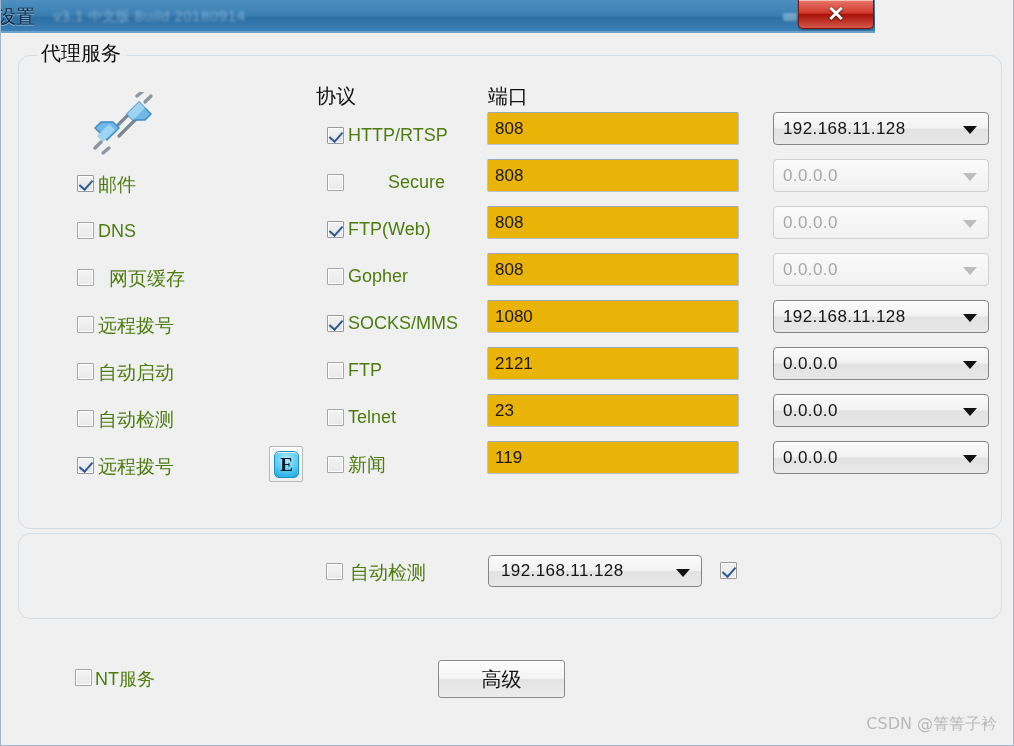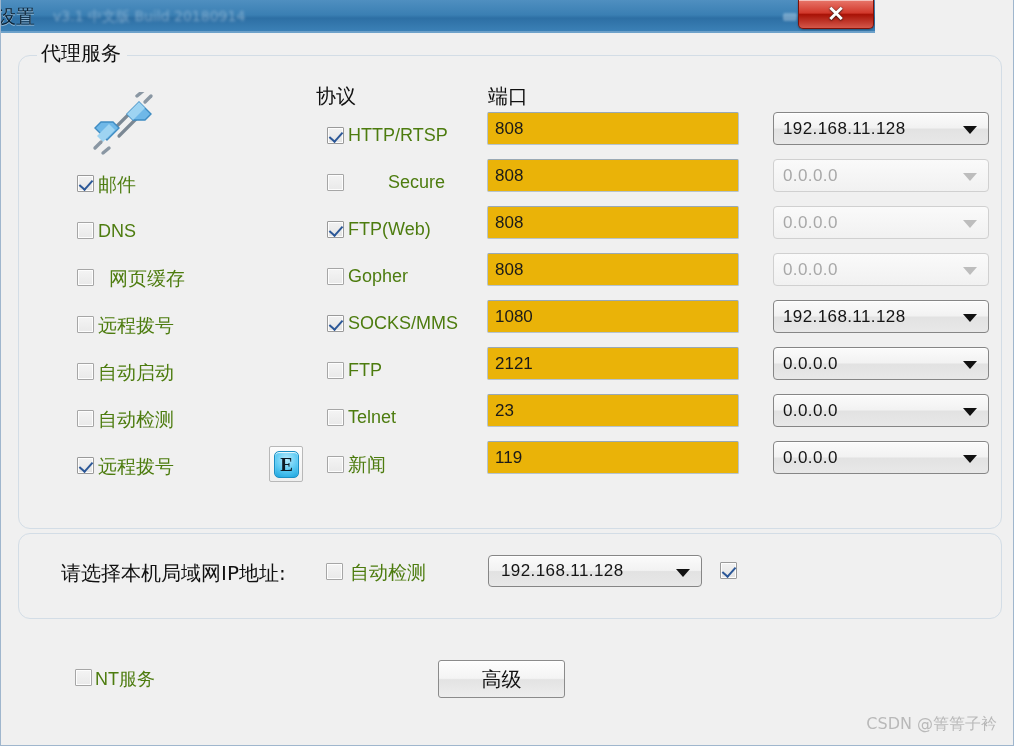--- a/index.html
+++ b/index.html
@@ -402,21 +402,20 @@
       <div class="cb-label" style="left: 347px; top: 452px;">新闻</div>
       <input type="text" class="port-input" value="119" style="left: 486px; top: 441px;">
       <div class="combo" style="left: 772px; top: 441px;">
         <div class="val">0.0.0.0</div>
         <div class="arrow"></div>
       </div>
     </div>
 
   <div class="groupbox" id="ip-group"></div>
 
-  <div id="ip-label">请选择本机局域网IP地址:</div>
 
   <div class="cb dim" id="auto-detect-cb" style="left:325px; top:563px;"></div>
   <div class="cb-label" style="left:349px; top:560px;">自动检测</div>
 
   <div class="combo" id="ip-combo">
     <div class="val">192.168.11.128</div>
     <div class="arrow"></div>
   </div>
 
   <div class="cb checked" id="ip-trailing-cb" style="left:719px; top:562px;"></div>

